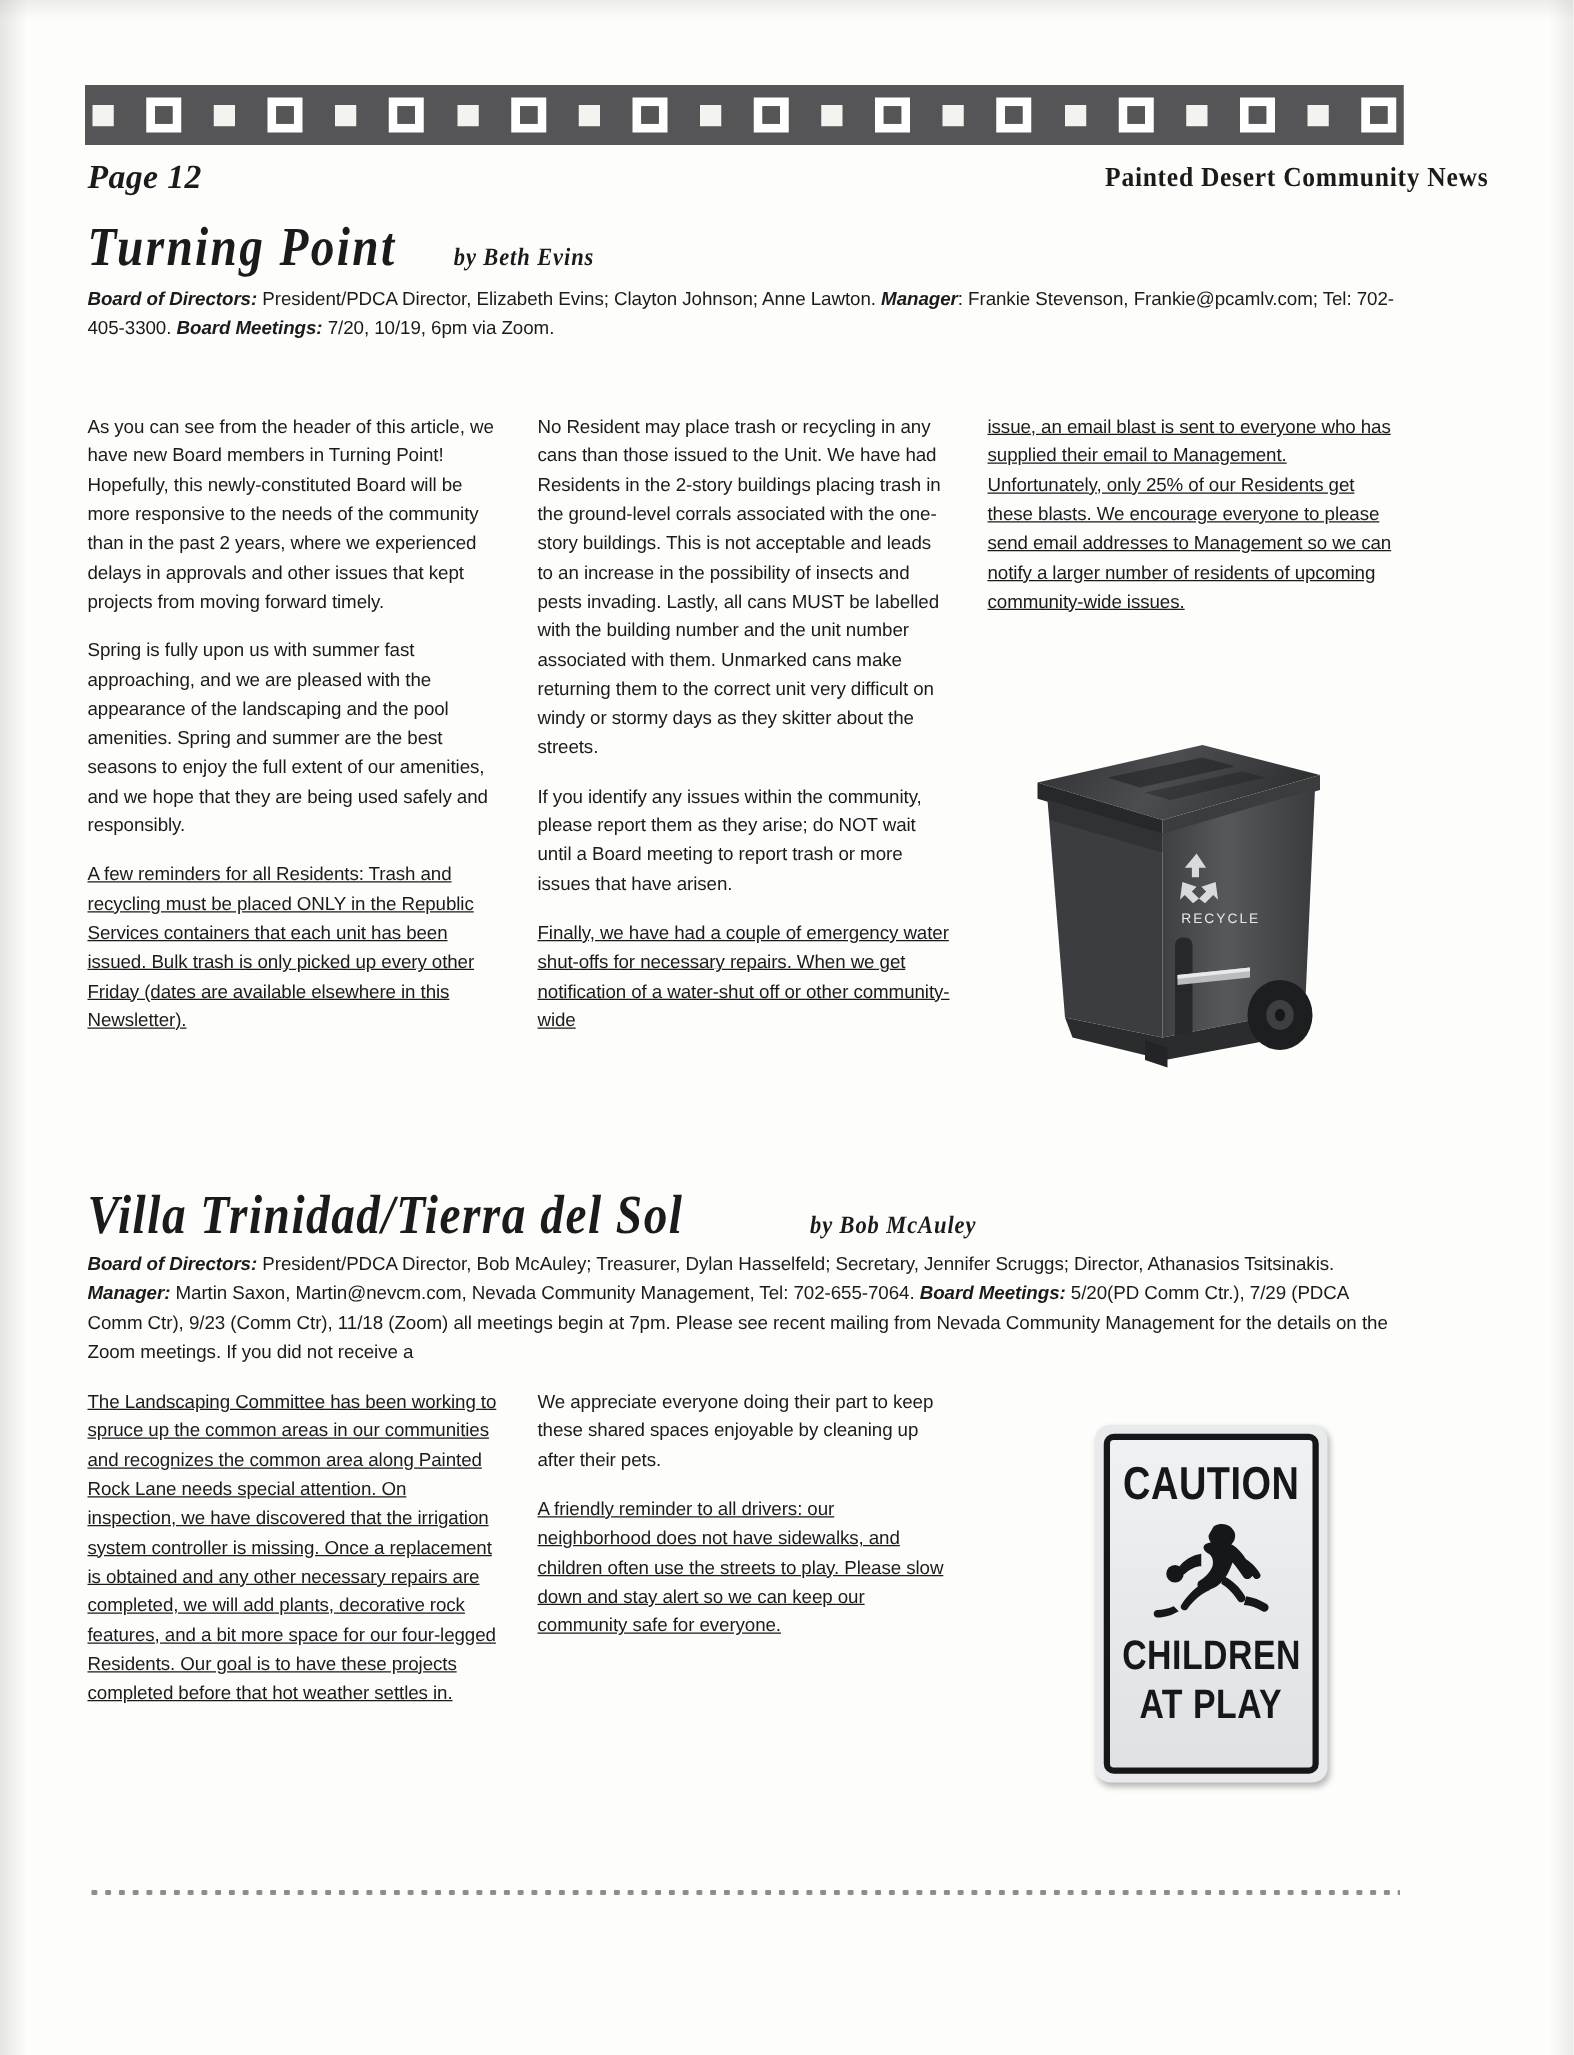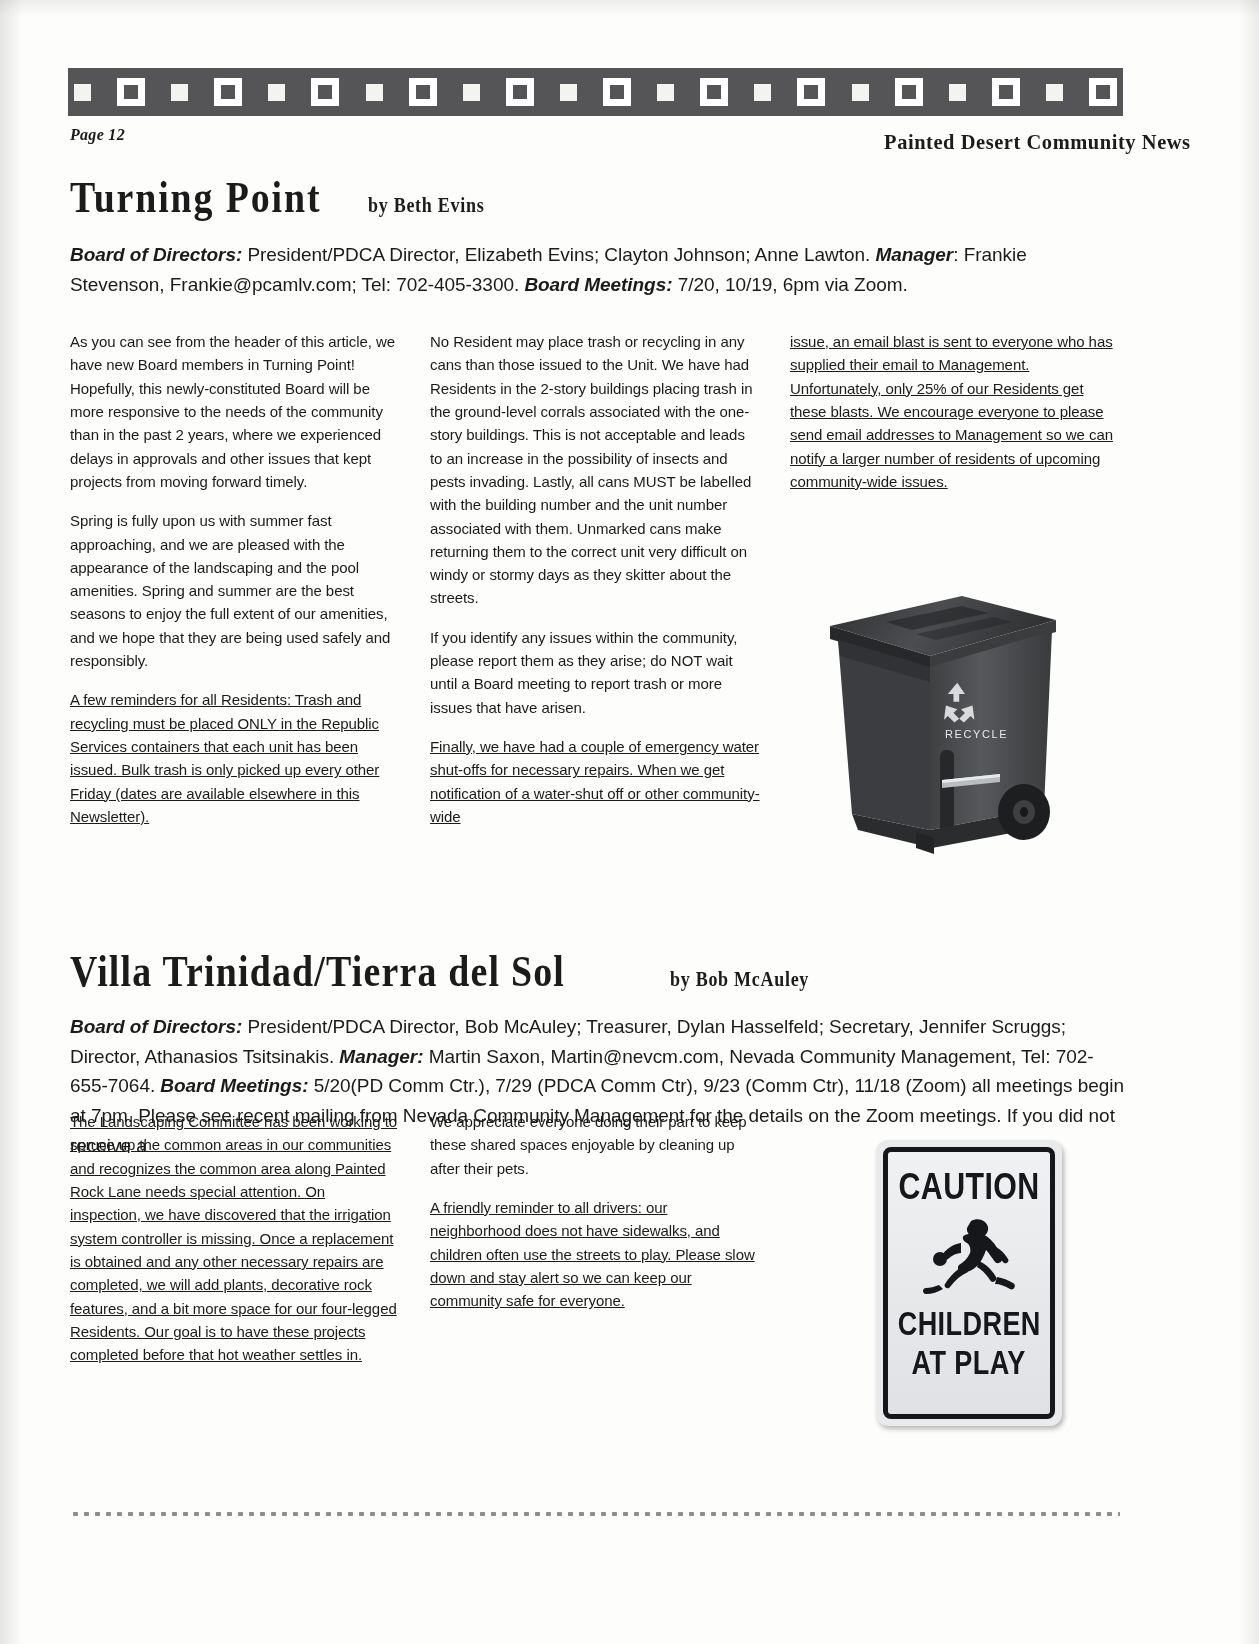--- a/index.html
+++ b/index.html
@@ -58,21 +58,21 @@
   }
 
   
   .page-number {
     position: absolute;
     left: 70px;
     top: 126px;
     font-family: "Liberation Serif", serif;
     font-style: italic;
     font-weight: bold;
-    font-size: 16px;
+    font-size: 27px;
     letter-spacing: .3px;
   }
   .masthead-title {
     position: absolute;
     right: 68px;
     top: 129px;
     font-family: "Liberation Serif", serif;
     font-weight: bold;
     font-size: 22px;
     letter-spacing: .6px;
@@ -80,20 +80,21 @@
     transform-origin: right center;
     white-space: nowrap;
   }
 
   
   .art-head {
     position: absolute;
     display: flex;
     align-items: baseline;
     white-space: nowrap;
+    font-style: italic;
   }
   .art-head .title {
     font-family: "Liberation Serif", serif;
     font-weight: bold;
     font-size: 44px;
     letter-spacing: 2.2px;
     transform: scaleX(0.86);
     transform-origin: left bottom;
     line-height: 1;
   }
@@ -109,24 +110,23 @@
   #head-turning-point .byline { margin-left: 6px; }
   #head-villa { left: 70px; top: 950px; justify-content: space-between; }
   #head-villa .title { letter-spacing: 1.4px; }
   #head-villa .byline { margin-left: 24px; }
 
   
   .board-block {
     position: absolute;
     left: 70px;
     width: 1056px;
-    font-size: 19px;
+    font-size: 15px;
     line-height: 1.56;
     letter-spacing: -0.05px;
-    margin-top: 12px;
   }
   #board-tp { top: 228px; }
   #board-villa { top: 1000px; }
   .board-block b {
     font-weight: bold;
     font-style: italic;
   }
 
   
   .cols {

